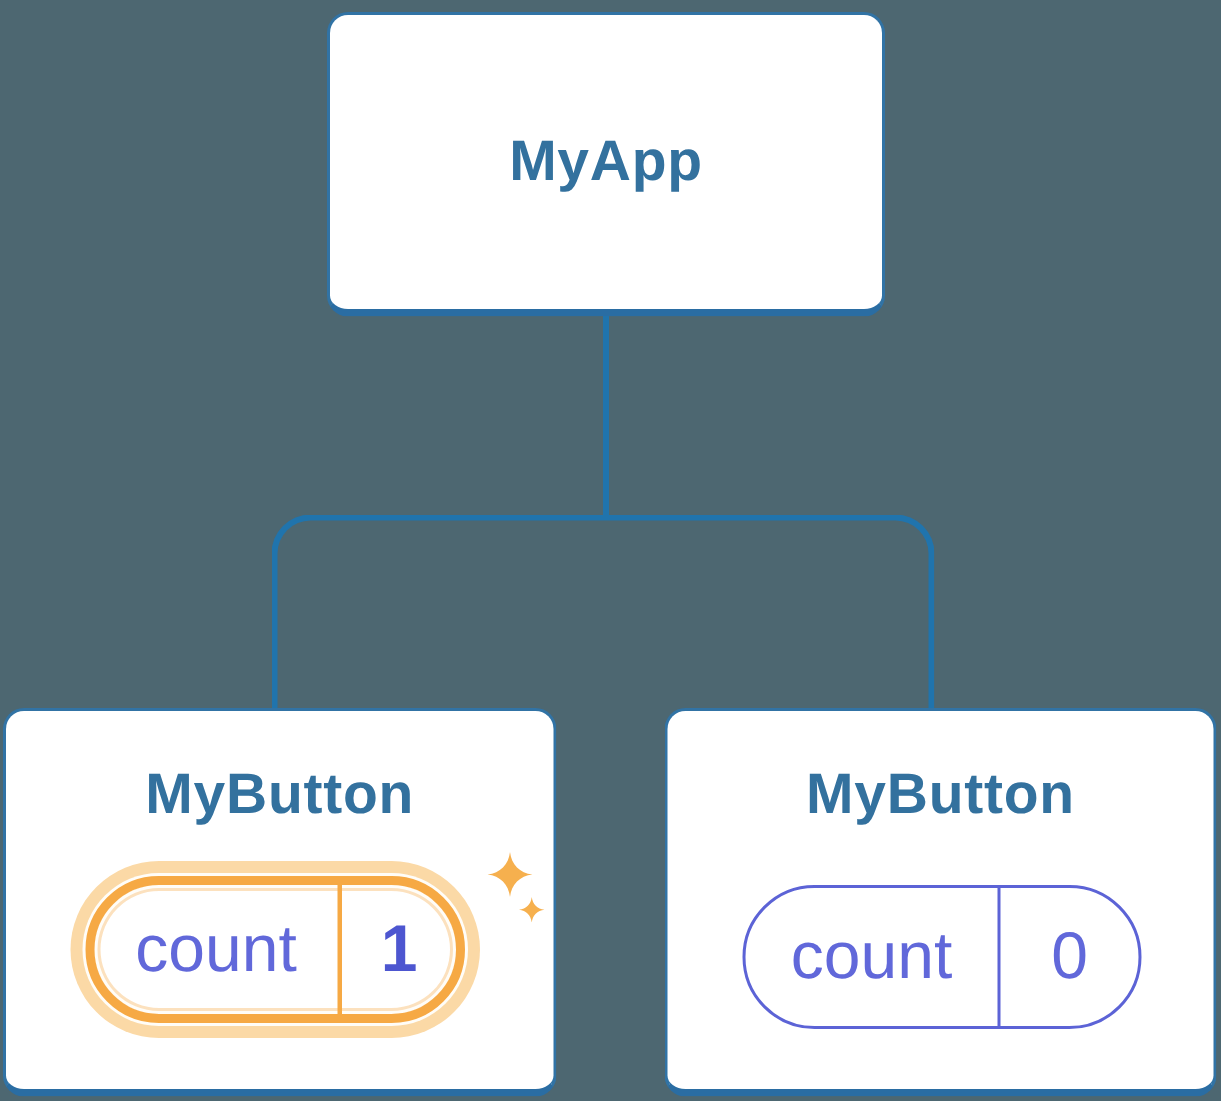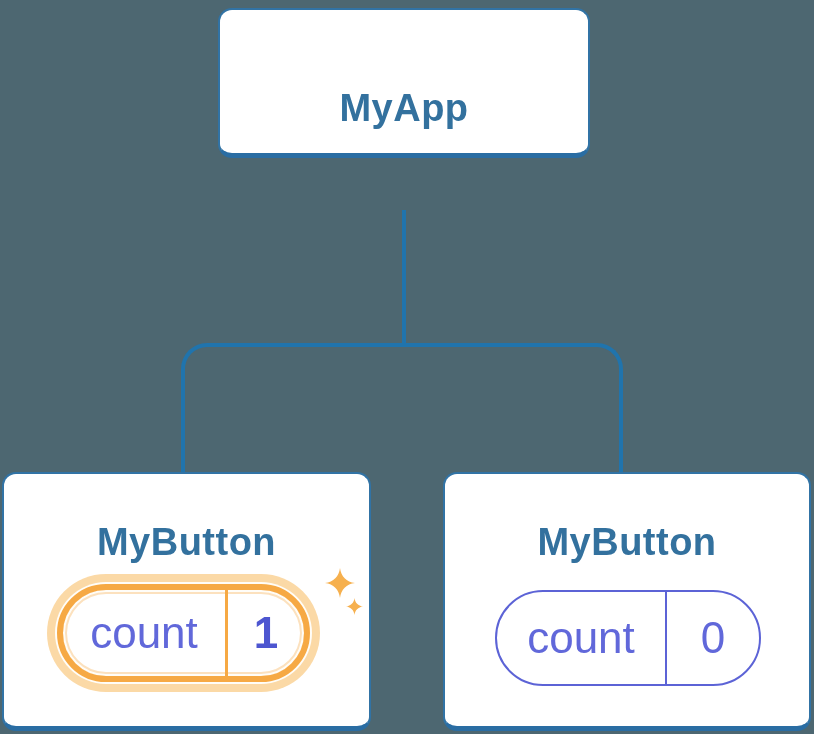--- a/index.html
+++ b/index.html
@@ -26,26 +26,26 @@
   .node-title {
     position: absolute;
     left: 0;
     width: 100%;
     text-align: center;
     font-size: 38px;
     font-weight: 700;
     letter-spacing: 0.5px;
     color: #33719e;
   }
-  #root-node { left: 218px; top: 8px; width: 372px; height: 150px; }
+  #root-node { left: 218px; top: 8px; width: 372px; height: 203px; }
   #root-node .node-title { top: 0; height: 196px; line-height: 196px; }
 
   #child-left  { left: 2px;   top: 472px; width: 369px; height: 259px; }
   #child-right { left: 443px; top: 472px; width: 368px; height: 259px; }
-  .child-title { top: 46px; height: 44px; line-height: 44px; }
+  .child-title { top: 34px; height: 44px; line-height: 44px; }
 
   
   #stem {
     position: absolute;
     left: 402px; top: 210px;
     width: 4px; height: 134px;
     background: #2074ad;
   }
   #bracket {
     position: absolute;

